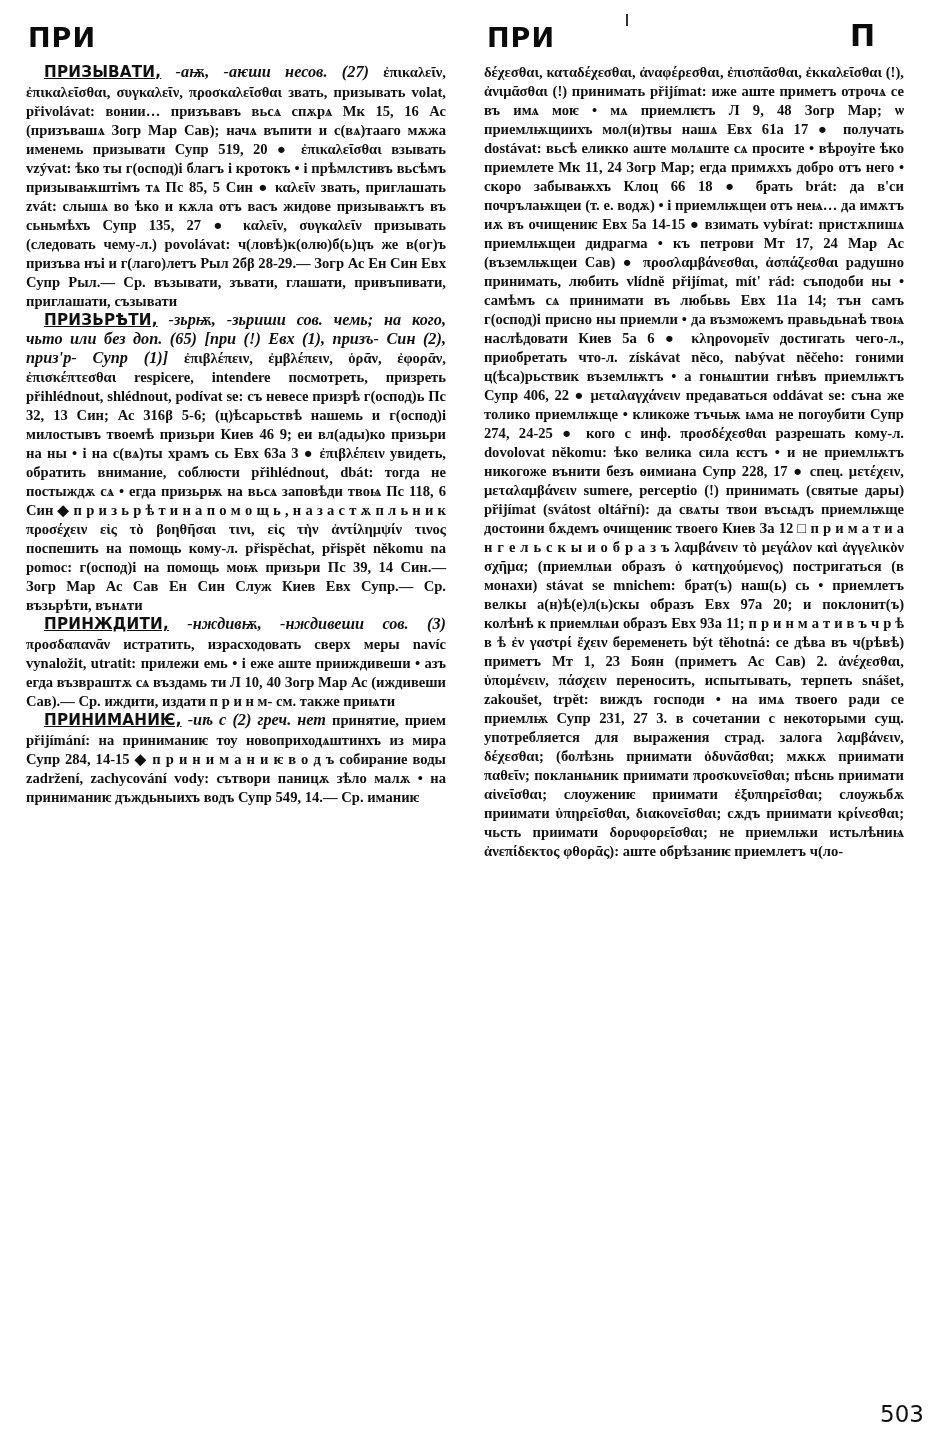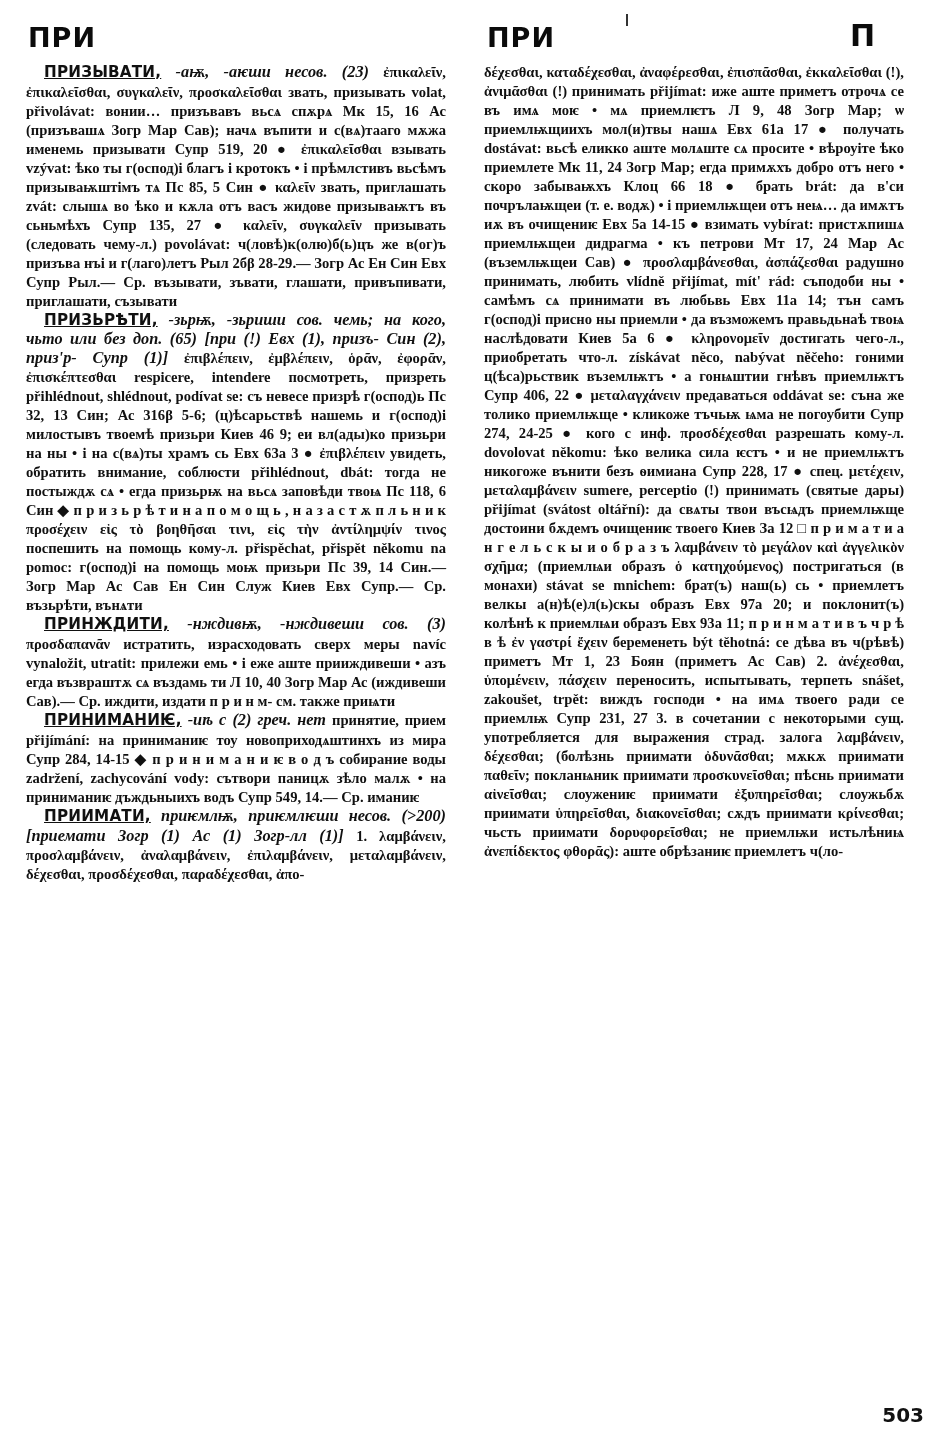--- a/index.html
+++ b/index.html
@@ -84,43 +84,43 @@
     text-decoration: underline;
   }
   .bi { font-style: italic; font-weight: bold; }
   .sm { font-size: 14.6px; font-weight: bold; }
 
   .pageno {
     position: absolute;
     right: 26px;
     bottom: 16px;
     font-family: "DejaVu Sans", sans-serif;
-    font-weight: bold;
-    font-size: 20px;
+    font-weight: normal;
+    font-size: 23px;
   }
 </style>
 </head>
 <body>
 
 <div class="page">
 
   <div class="topbar">
     <div class="tick"></div>
     <div class="run-head rh-left">ПРИ</div>
     <div class="run-head rh-center">ПРИ</div>
     <div class="run-head rh-right">П</div>
   </div>
 
   <div class="cols">
 
     <div class="col col-left">
 
       <p>
         <span class="hw">ПРИЗЫВАТИ,</span>
-        <span class="bi">-аѭ, -аѥши несов. (23)</span>
+        <span class="bi">-аѭ, -аѥши несов. (27)</span>
         <span class="sm">ἐπικαλεῖν, ἐπικαλεῖσθαι, συγκαλεῖν, προσκαλεῖσθαι звать, призывать volat, přivolávat: вонии… призъвавъ вьсѧ спѫрѧ Мк 15, 16 Ас (призъвашѧ Зогр Мар Сав); начѧ въпити и с(вѧ)тааго мѫжа именемь призывати Супр 519, 20 ● ἐπικαλεῖσθαι взывать vzývat: ѣко ты г(оспод)і благъ і кротокъ • і прѣмлстивъ вьсѣмъ призываѭштімъ тѧ Пс 85, 5 Син ● καλεῖν звать, приглашать zvát: слышѧ во ѣко и кѫла отъ васъ жидове призываѭтъ въ сьньмѣхъ Супр 135, 27 ● καλεῖν, συγκαλεῖν призывать (следовать чему-л.) povolávat: ч(ловѣ)к(олю)б(ь)цъ же в(ог)ъ призъва нъі и г(лаго)летъ Рыл 2бβ 28-29.— Зогр Ас Ен Син Евх Супр Рыл.— Ср. възывати, зъвати, глашати, привъпивати, приглашати, съзывати</span>
       </p>
 
       <p>
         <span class="hw">ПРИЗЬРѢТИ,</span>
         <span class="bi">-зьрѭ, -зьриши сов. чемь; на кого, чьто или без доп. (65) [при (!) Евх (1), призъ- Син (2), приз'р- Супр (1)]</span>
         <span class="sm">ἐπιβλέπειν, ἐμβλέπειν, ὁρᾶν, ἐφορᾶν, ἐπισκέπτεσθαι respicere, intendere посмотреть, призреть přihlédnout, shlédnout, podívat se: съ невесе призрѣ г(оспод)ь Пс 32, 13 Син; Ас 316β 5-6; (ц)ѣсарьствѣ нашемь и г(оспод)і милостывъ твоемѣ призьри Киев 46 9; еи вл(ады)ко призьри на ны • і на с(вѧ)ты храмъ сь Евх 63а 3 ● ἐπιβλέπειν увидеть, обратить внимание, соблюсти přihlédnout, dbát: тогда не постыждѫ сѧ • егда призьрѭ на вьсѧ заповѣди твоѩ Пс 118, 6 Син ◆ п р и з ь р ѣ т и  н а  п о м о щ ь , н а  з а с т ѫ п л ь н и к προσέχειν εἰς τὸ βοηθῆσαι τινι, εἰς τὴν ἀντίλημψίν τινος поспешить на помощь кому-л. přispěchat, přispět někomu na pomoc: г(оспод)і на помощь моѭ призьри Пс 39, 14 Син.— Зогр Мар Ас Сав Ен Син Служ Киев Евх Супр.— Ср. възьрѣти, вънѧти</span>
       </p>
 
       <p>
@@ -128,25 +128,20 @@
         <span class="bi">-нждивѭ, -нждивеши сов. (3)</span>
         <span class="sm">προσδαπανᾶν истратить, израсходовать сверх меры navíc vynaložit, utratit: прилежи емь • і еже аште прииждивеши • азъ егда възвраштѫ сѧ въздамь ти Л 10, 40 Зогр Мар Ас (иждивеши Сав).— Ср. иждити, издати  п р и н м- см. также приѩти</span>
       </p>
 
       <p>
         <span class="hw">ПРИНИМАНИѤ,</span>
         <span class="bi">-иѣ с (2) греч. нет</span>
         <span class="sm">принятие, прием přijímání: на приниманиѥ тоу новоприходѧштинхъ из мира Супр 284, 14-15 ◆ п р и н и м а н и ѥ  в о д ъ собирание воды zadržení, zachycování vody: сътвори паницѫ зѣло малѫ • на приниманиѥ дъждьныихъ водъ Супр 549, 14.— Ср. иманиѥ</span>
       </p>
 
-      <p>
-        <span class="hw">ПРИИМАТИ,</span>
-        <span class="bi">приѥмлѭ, приѥмлѥши несов. (&gt;200) [приемати Зогр (1) Ас (1) Зогр-лл (1)]</span>
-        <span class="sm">1. λαμβάνειν, προσλαμβάνειν, ἀναλαμβάνειν, ἐπιλαμβάνειν, μεταλαμβάνειν, δέχεσθαι, προσδέχεσθαι, παραδέχεσθαι, ἀπο-</span>
-      </p>
 
     </div>
 
     <div class="col col-right">
       <p class="noindent">
         <span class="sm">δέχεσθαι, καταδέχεσθαι, ἀναφέρεσθαι, ἐπισπᾶσθαι, ἐκκαλεῖσθαι (!), ἀνιμᾶσθαι (!) принимать přijímat: иже аште приметъ отрочѧ се въ имѧ моѥ • мѧ приемлѥтъ Л 9, 48 Зогр Мар; ѡ приемлѭщиихъ мол(и)твы нашѧ Евх 61а 17 ● получать dostávat: вьсѣ еликко аште молѧште сѧ просите • вѣроуіте ѣко приемлете Мк 11, 24 Зогр Мар; егда примѫхъ добро отъ него • скоро забываѭхъ Клоц 66 18 ● брать brát: да в'си почрълаѭщеи (т. е. водѫ) • і приемлѭщеи отъ неѩ… да имѫтъ иѫ въ очищениѥ Евх 5а 14-15 ● взимать vybírat: пристѫпишѧ приемлѭщеи дидрагма • къ петрови Мт 17, 24 Мар Ас (въземлѭщеи Сав) ● προσλαμβάνεσθαι, ἀσπάζεσθαι радушно принимать, любить vlídně přijímat, mít' rád: съподоби ны • самѣмъ сѧ принимати въ любьвь Евх 11а 14; тън самъ г(оспод)і присно ны приемли • да възможемъ правьдьнаѣ твоѩ наслѣдовати Киев 5а 6 ● κληρονομεῖν достигать чего-л., приобретать что-л. získávat něco, nabývat něčeho: гоними ц(ѣса)рьствик въземлѭтъ • а гонѩштии гнѣвъ приемлѭтъ Супр 406, 22 ● μεταλαγχάνειν предаваться oddávat se: съна же толико приемлѭще • кликоже тъчьѭ ѩма не погоубити Супр 274, 24-25 ● кого с инф. προσδέχεσθαι разрешать кому-л. dovolovat někomu: ѣко велика сила ѥстъ • и не приемлѭтъ никогоже вънити безъ ѳимиана Супр 228, 17 ● спец. μετέχειν, μεταλαμβάνειν sumere, perceptio (!) принимать (святые дары) přijímat (svátost oltářní): да свѧты твои въсѩдъ приемлѭще достоини бѫдемъ очищениѥ твоего Киев За 12 □ п р и м а т и  а н г е л ь с к ы и  о б р а з ъ λαμβάνειν τὸ μεγάλον καὶ ἀγγελικὸν σχῆμα; (приемлѩи образъ ὁ κατηχούμενος) постригаться (в монахи) stávat se mnichem: брат(ъ) наш(ь) сь • приемлетъ велкы а(н)ѣ(е)л(ь)скы образъ Евх 97а 20; и поклонит(ъ) колѣнѣ к приемлѩи образъ Евх 93а 11; п р и н м а т и  в ъ  ч р ѣ в ѣ ἐν γαστρί ἔχειν беременеть být těhotná: се дѣва въ ч(рѣвѣ) приметъ Мт 1, 23 Боян (приметъ Ас Сав) 2. ἀνέχεσθαι, ὑπομένειν, πάσχειν переносить, испытывать, терпеть snášet, zakoušet, trpět: виждъ господи • на имѧ твоего ради се приемлѭ Супр 231, 27 3. в сочетании с некоторыми сущ. употребляется для выражения страд. залога λαμβάνειν, δέχεσθαι; (болѣзнь приимати ὀδυνᾶσθαι; мѫкѫ приимати παθεῖν; покланѩник приимати προσκυνεῖσθαι; пѣснь приимати αἰνεῖσθαι; слоужениѥ приимати ἐξυπηρεῖσθαι; слоужьбѫ приимати ὑπηρεῖσθαι, διακονεῖσθαι; сѫдъ приимати κρίνεσθαι; чьсть приимати δορυφορεῖσθαι; не приемлѭи истьлѣниѩ ἀνεπίδεκτος φθορᾶς): аште обрѣзаниѥ приемлетъ ч(ло-</span>
       </p>
     </div>
 
   </div>

